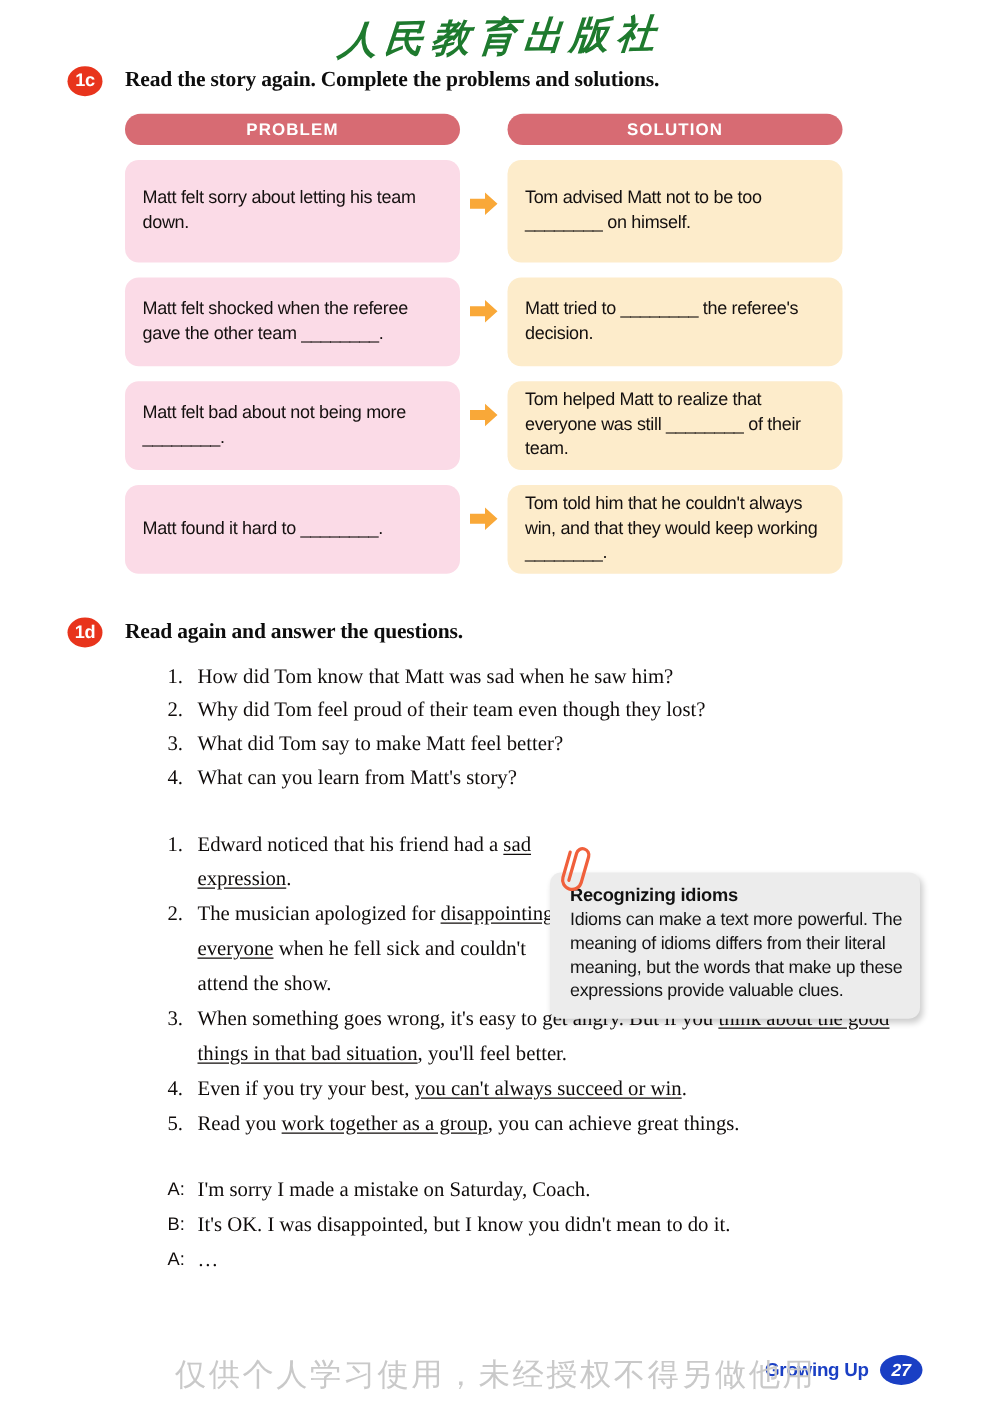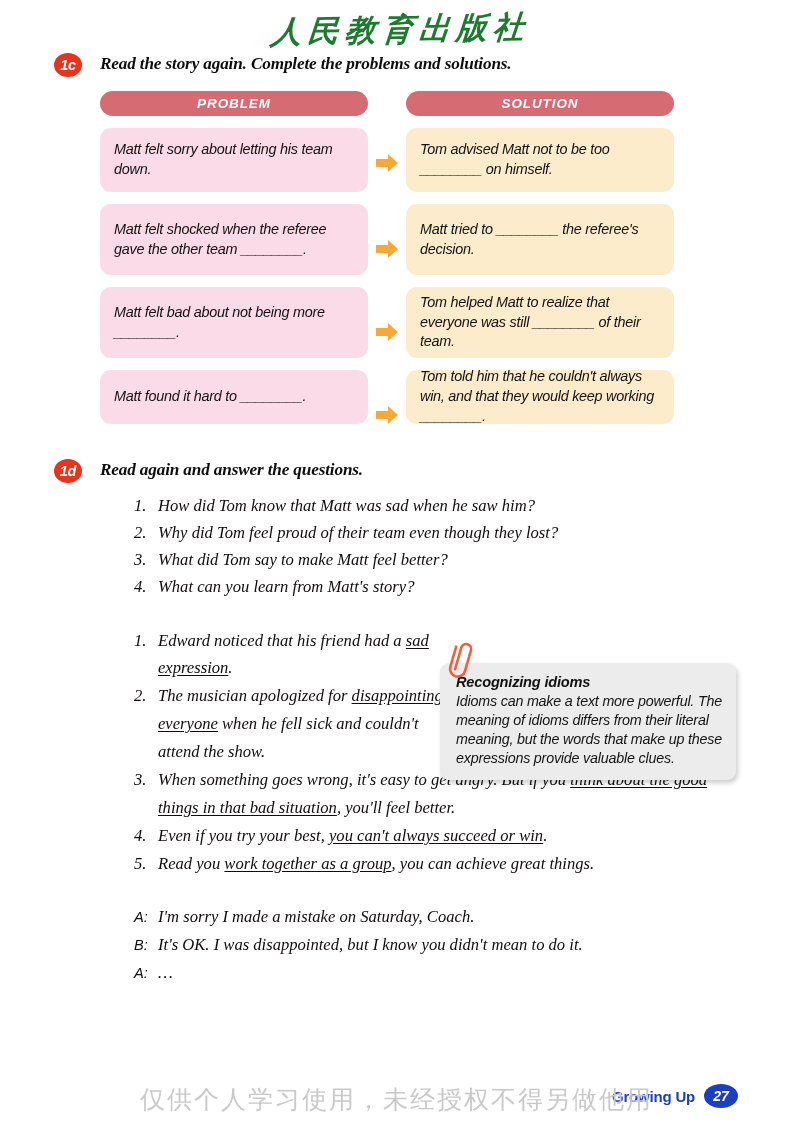--- a/index.html
+++ b/index.html
@@ -29,21 +29,20 @@
     letter-spacing: 6px;
     font-style: italic;
     transform: skewX(-6deg) rotate(-1.2deg);
     white-space: nowrap;
   }
 
   
   .page {
     padding: 0 88px 0 100px;
     position: relative;
-    font-style: italic;
   }
 
   
   .section-head {
     display: flex;
     align-items: flex-start;
     position: relative;
     margin-left: -46px;
   }
   .task-badge {
@@ -106,24 +105,24 @@
     color: #14100f;
     display: flex;
     flex-direction: column;
     justify-content: center;
     margin-bottom: 12px;
     letter-spacing: -0.25px;
   }
   .ps-cell.problem { background: #fbdbe7; }
   .ps-cell.solution { background: #fdeccb; }
 
-  .r0 { height: 64px; }
+  .r0 { height: 82px; }
   .r1 { height: 71px; }
   .r2 { height: 71px; }
-  .r3 { height: 54px; }
+  .r3 { height: 71px; }
   .arrow {
     position: absolute;
     left: 6px;
     width: 26px;
     height: 22px;
     color: #f9a838;
   }
   .arrow svg { display: block; width: 26px; height: 22px; }
 
   

